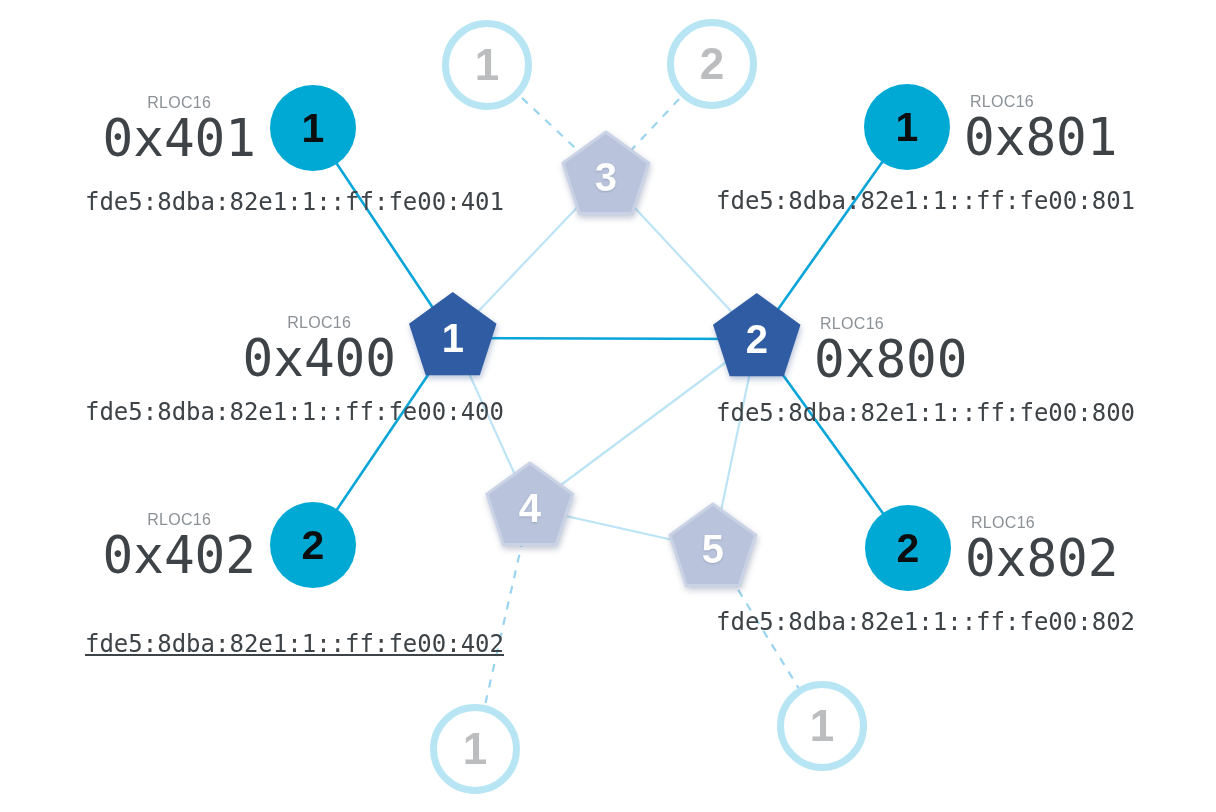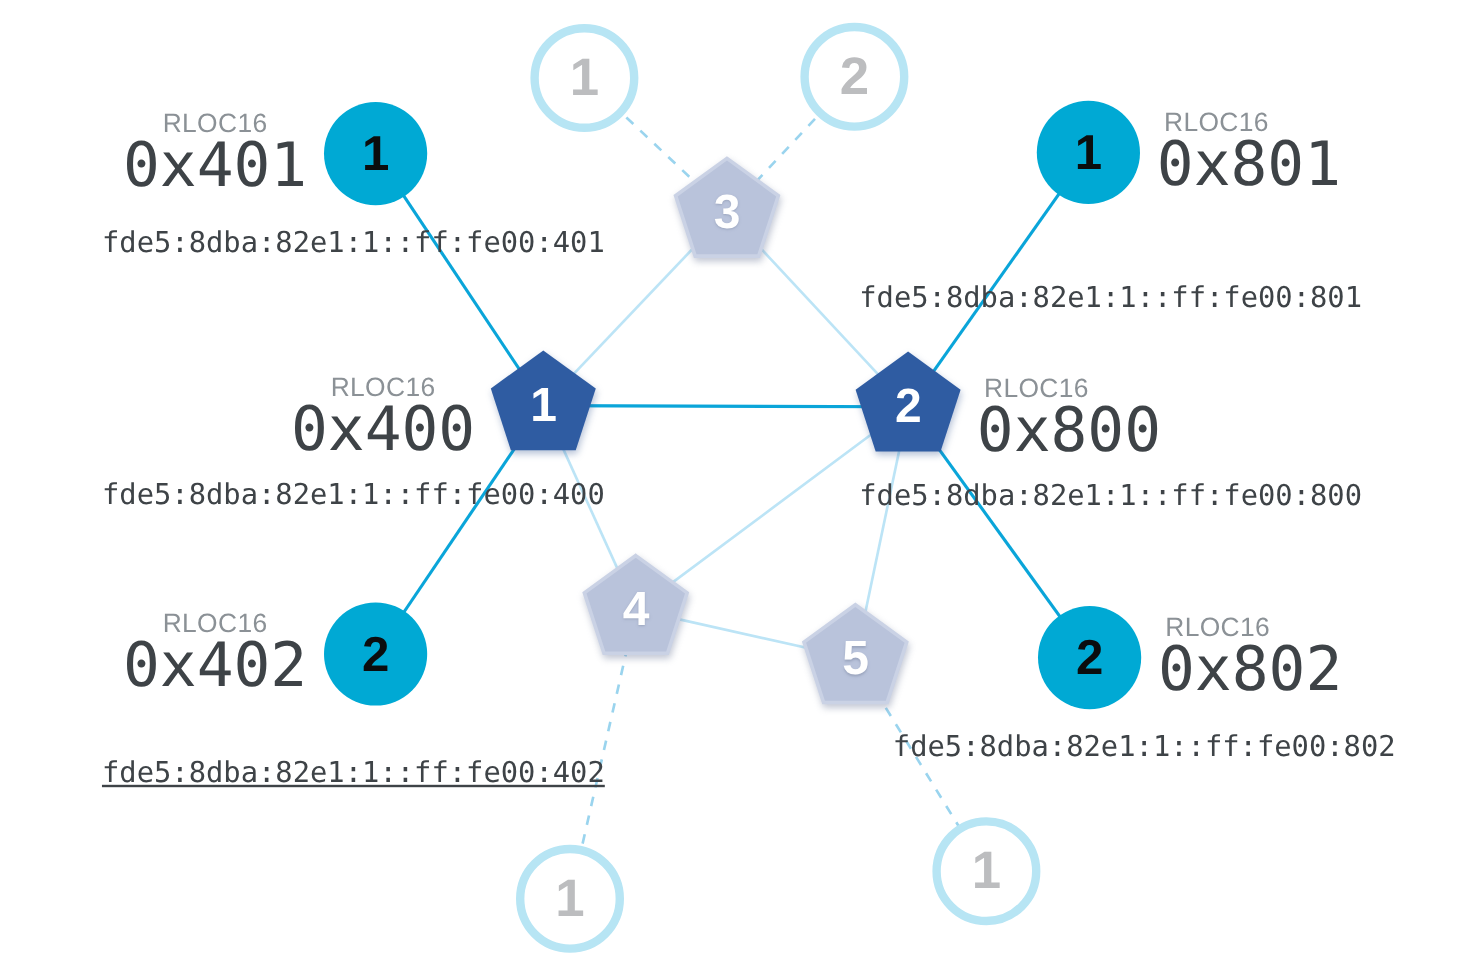--- a/index.html
+++ b/index.html
@@ -23,21 +23,21 @@
   .penta polygon.active{fill:var(--blue);}
   .penta polygon.faded{fill:var(--penta-fill);stroke:var(--penta-stroke);stroke-width:3;}
   .penta .shadow-active{filter:drop-shadow(1px 3px 3px rgba(45,80,140,.35));}
   .penta .shadow-faded{filter:drop-shadow(1px 3px 3px rgba(120,130,160,.45));}
   .penta .lbl{position:relative;z-index:2;color:#fff;font-size:40px;padding-top:10px;}
   .penta.faded .lbl{text-shadow:0 1px 2px rgba(130,140,165,.55);}
 
   .info{position:absolute;z-index:3;text-align:center;white-space:nowrap;}
   .info.right{text-align:left;}
   .info.right .rloc-label{padding-left:6px;}
-  .rloc-label{font-size:22px;line-height:22px;color:var(--label-gray);letter-spacing:.3px;margin-bottom:6px;}
+  .rloc-label{font-size:16px;line-height:22px;color:var(--label-gray);letter-spacing:.3px;margin-bottom:6px;}
   .rloc-value{font-family:"DejaVu Sans Mono","Liberation Mono",monospace;font-size:51px;line-height:38px;
               color:var(--mono-text);font-weight:400;}
   .ipv6{position:absolute;z-index:3;font-family:"DejaVu Sans Mono","Liberation Mono",monospace;
         font-size:24px;line-height:32px;color:var(--mono-text);white-space:nowrap;}
 </style>
 </head>
 <body>
 
 <div id="stage">
     <svg width="1216" height="812" id="edges">
@@ -73,29 +73,29 @@
       <div class="rloc-value">0x402</div>
     </div>
     <div class="ipv6" style="top: 628px; right: 712px; text-decoration: underline;">fde5:8dba:82e1:1::ff:fe00:402</div>
     <div class="node circle active" style="left: 864px; top: 84px; width: 86px; height: 86px;">
       <span>1</span>
     </div>
     <div class="info right" style="top: 91px; left: 964px;">
       <div class="rloc-label">RLOC16</div>
       <div class="rloc-value">0x801</div>
     </div>
-    <div class="ipv6" style="top: 185px; left: 716px; margin-top: 47px;">fde5:8dba:82e1:1::ff:fe00:801</div>
+    <div class="ipv6" style="top: 185px; left: 716px;">fde5:8dba:82e1:1::ff:fe00:801</div>
     <div class="node circle active" style="left: 865px; top: 505px; width: 86px; height: 86px;">
       <span>2</span>
     </div>
     <div class="info right" style="top: 512px; left: 965px;">
       <div class="rloc-label">RLOC16</div>
       <div class="rloc-value">0x802</div>
     </div>
-    <div class="ipv6" style="top: 606px; left: 744px;">fde5:8dba:82e1:1::ff:fe00:802</div>
+    <div class="ipv6" style="top: 606px; left: 716px;">fde5:8dba:82e1:1::ff:fe00:802</div>
     <div class="node penta active" style="left: 401.254px; top: 284px; width: 103.492px; height: 99.214px;">
       <svg width="103.49199999999999" height="99.214" class="shadow-active">
         <polygon points="51.745999999999995,8 95.49199999999999,39.787748 78.78102799999999,91.214 24.710971999999998,91.214 8,39.787748" class="active"></polygon>
       </svg>
       <span class="lbl">1</span>
     </div>
     <div class="info left" style="top: 312px; right: 820px;">
       <div class="rloc-label">RLOC16</div>
       <div class="rloc-value">0x400</div>
     </div>

